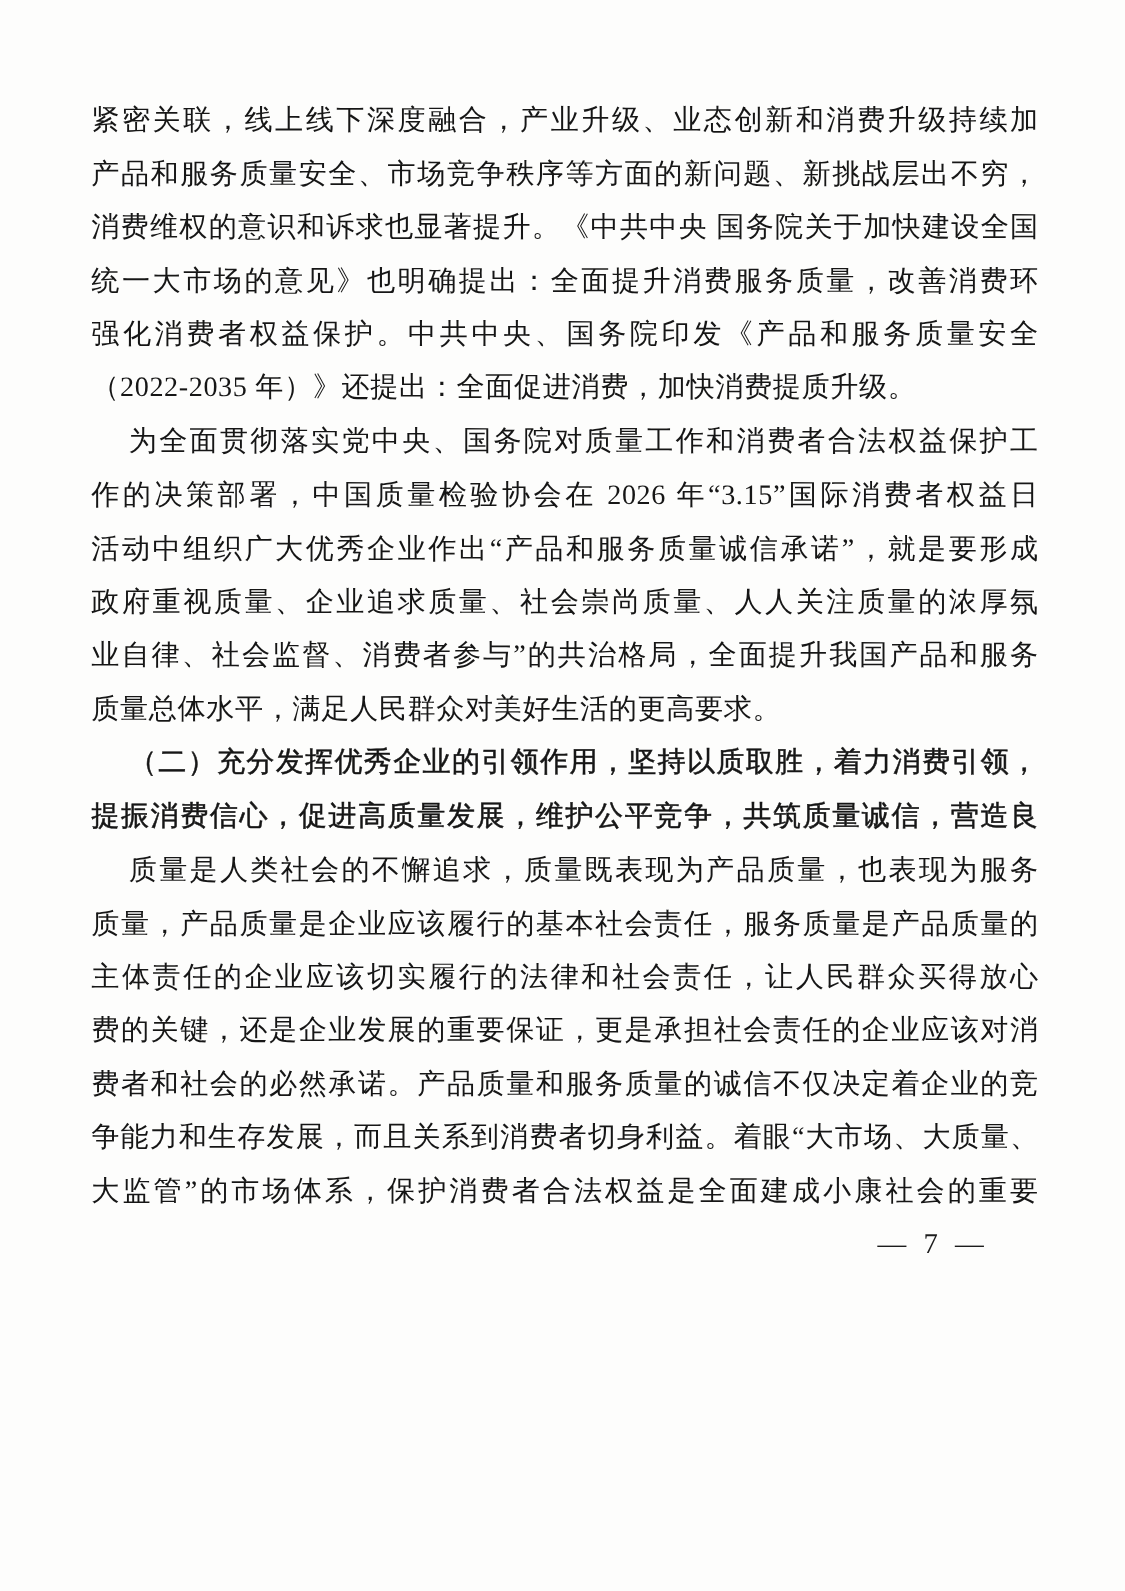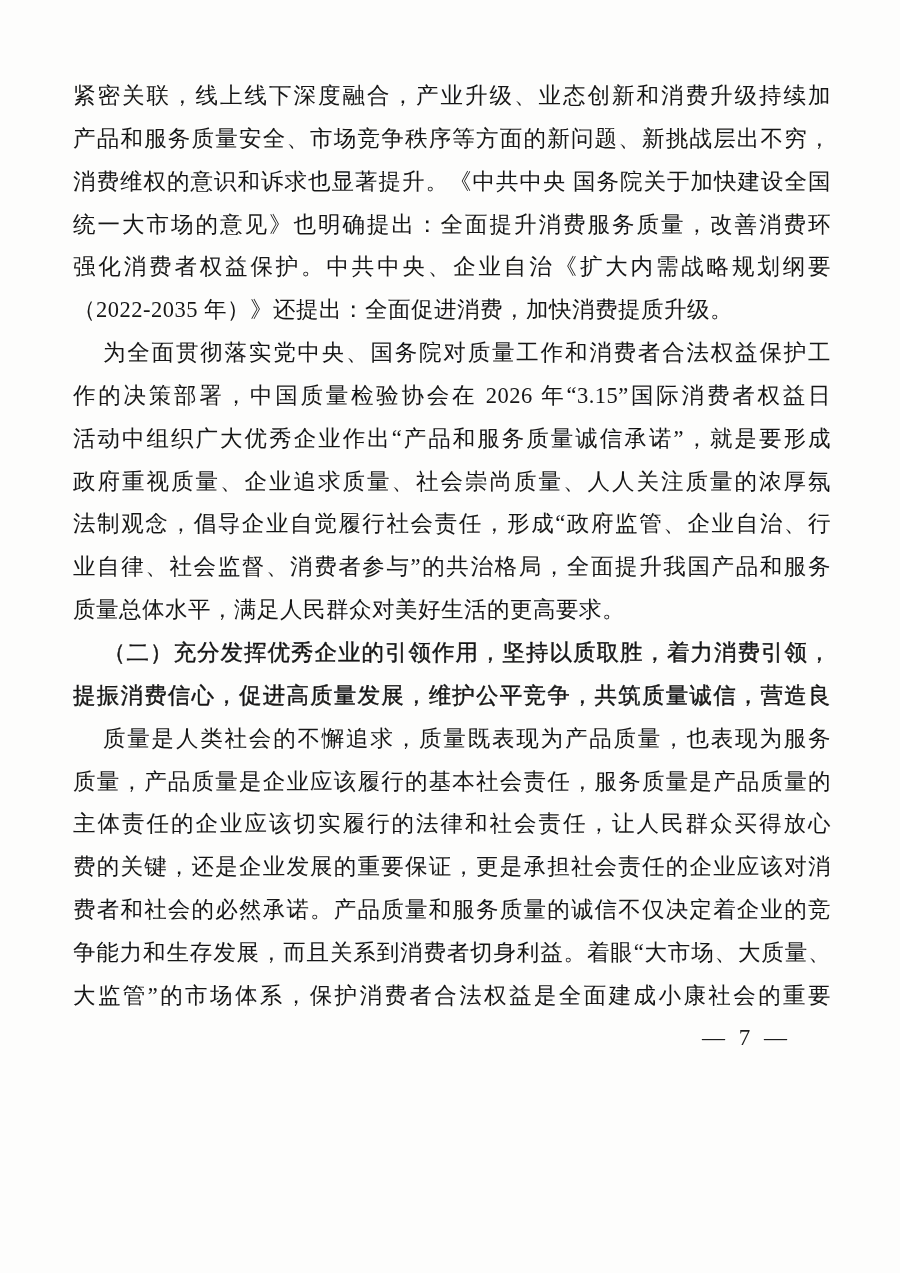--- a/index.html
+++ b/index.html
@@ -53,29 +53,28 @@
 <body>
 
 <div class="page">
   <div class="doc">
     <div id="doc-body">
         <div class="para">
           <div class="line">紧密关联，线上线下深度融合，产业升级、业态创新和消费升级持续加快，</div>
           <div class="line">产品和服务质量安全、市场竞争秩序等方面的新问题、新挑战层出不穷，</div>
           <div class="line">消费维权的意识和诉求也显著提升。《中共中央 国务院关于加快建设全国</div>
           <div class="line">统一大市场的意见》也明确提出：全面提升消费服务质量，改善消费环境，</div>
-          <div class="line">强化消费者权益保护。中共中央、企业自治《扩大内需战略规划纲要</div>
+          <div class="line">强化消费者权益保护。中共中央、国务院印发《产品和服务质量安全</div>
           <div class="line flush">（2022-2035 年）》还提出：全面促进消费，加快消费提质升级。</div>
         </div>
         <div class="para">
           <div class="line indent">为全面贯彻落实党中央、国务院对质量工作和消费者合法权益保护工</div>
           <div class="line">作的决策部署，中国质量检验协会在 2026 年“3.15”国际消费者权益日</div>
           <div class="line">活动中组织广大优秀企业作出“产品和服务质量诚信承诺”，就是要形成</div>
           <div class="line">政府重视质量、企业追求质量、社会崇尚质量、人人关注质量的浓厚氛</div>
-          <div class="line">法制观念，倡导企业自觉履行社会责任，形成“政府监管、企业自治、行</div>
           <div class="line">业自律、社会监督、消费者参与”的共治格局，全面提升我国产品和服务</div>
           <div class="line flush">质量总体水平，满足人民群众对美好生活的更高要求。</div>
         </div>
         <div class="para bold">
           <div class="line indent">（二）充分发挥优秀企业的引领作用，坚持以质取胜，着力消费引领，</div>
           <div class="line">提振消费信心，促进高质量发展，维护公平竞争，共筑质量诚信，营造良</div>
         </div>
         <div class="para">
           <div class="line indent">质量是人类社会的不懈追求，质量既表现为产品质量，也表现为服务</div>
           <div class="line">质量，产品质量是企业应该履行的基本社会责任，服务质量是产品质量的</div>

